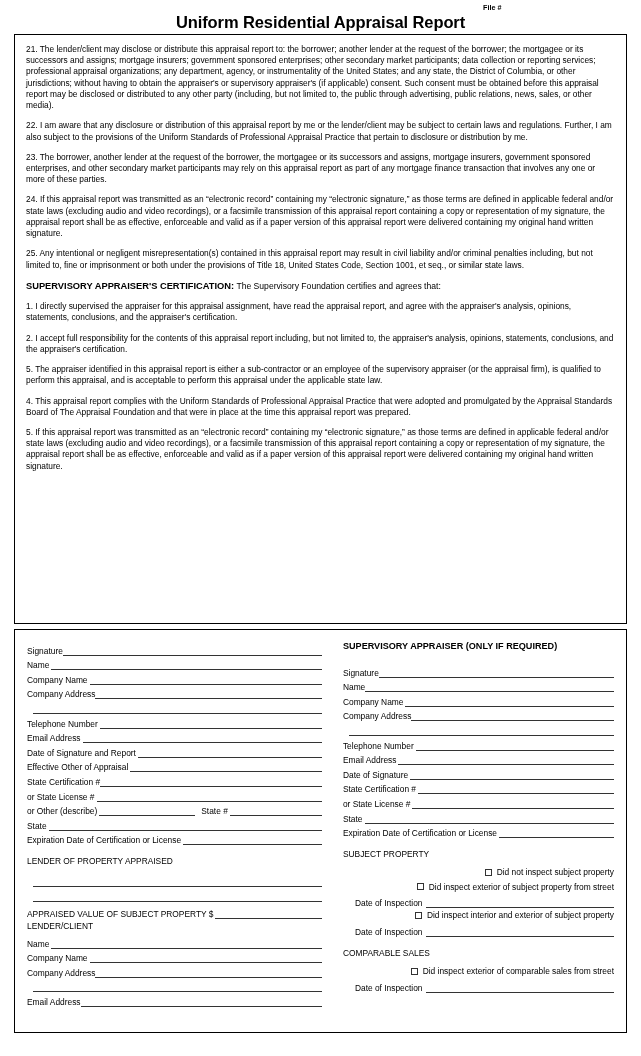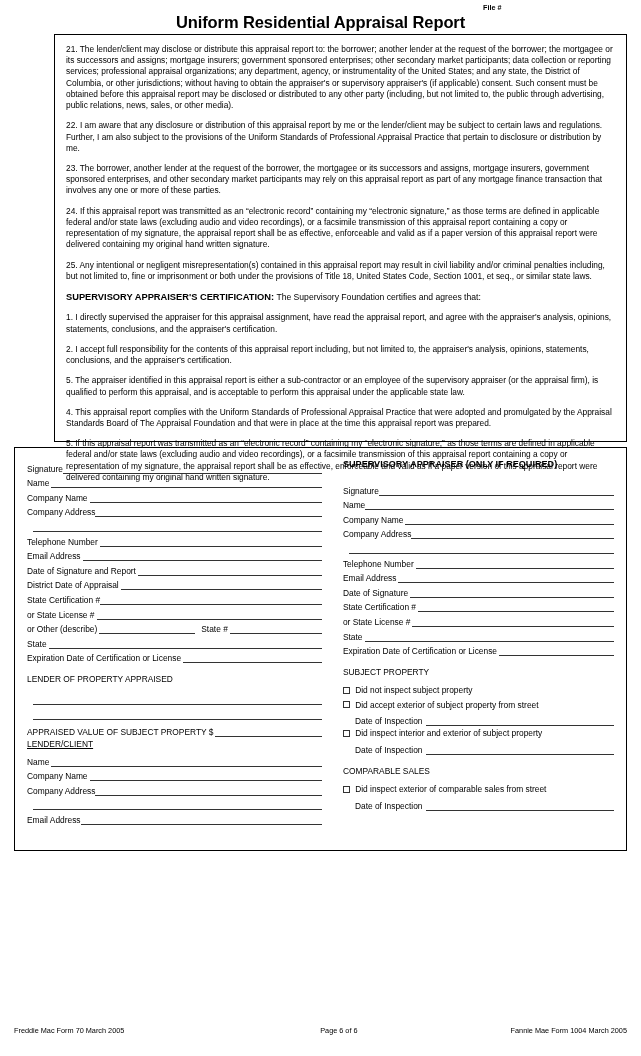--- a/index.html
+++ b/index.html
@@ -36,22 +36,21 @@
     font-weight: bold;
     position: absolute;
     left: 469px;
     bottom: 22px;
   }
 
   
   .cert-box {
     border: 1.4px solid #000;
     padding: 9px 11px 10px 11px;
-    height: 408px;
-    margin-left: 40px;
+    height: 590px;
   }
   .para {
     font-size: 8.35px;
     line-height: 1.345;
     text-align: left;
     margin: 0 0 9px 0;
   }
   .para:last-child { margin-bottom: 0; }
   .cert-head {
     font-size: 8.6px;
@@ -80,21 +79,21 @@
     font-size: 9.1px;
     font-weight: bold;
     margin-bottom: 12px;
     white-space: nowrap;
   }
   .sub-head {
     font-size: 8.4px;
     margin: 11px 0 6px 0;
     white-space: nowrap;
   }
-  .sub-head.tight { margin-top: 9px; text-decoration: underline; }
+  .sub-head.tight { margin-top: 9px; }
 
   
   .frow {
     display: flex;
     align-items: flex-end;
     font-size: 8.4px;
     height: 14.6px;
     white-space: nowrap;
   }
   .frow .lab { flex: 0 0 auto; }
@@ -121,20 +120,21 @@
   }
   .bare-rule.indent > span { margin-left: 6px; }
 
   
   .cbrow {
     display: flex;
     align-items: center;
     font-size: 8.4px;
     height: 14.4px;
     white-space: nowrap;
+    justify-content: flex-end;
   }
   .cbox {
     width: 7.2px; height: 7.2px;
     border: 0.9px solid #333;
     background: #fff;
     margin-right: 5px;
     flex: 0 0 auto;
   }
   .cbrow .ctext { flex: 0 0 auto; }
   .daterow {
@@ -219,21 +219,21 @@
       </div>
       <div class="frow">
         <span class="lab">Email Address</span>
         <span class="rule"></span>
       </div>
       <div class="frow">
         <span class="lab">Date of Signature and Report</span>
         <span class="rule"></span>
       </div>
       <div class="frow">
-        <span class="lab">District Date of Appraisal</span>
+        <span class="lab">Effective Other of Appraisal</span>
         <span class="rule"></span>
       </div>
       <div class="frow">
         <span class="lab">State Certification #</span>
         <span class="rule nogap"></span>
       </div>
       <div class="frow">
         <span class="lab">or State License #</span>
         <span class="rule"></span>
       </div>
@@ -342,21 +342,21 @@
       </div>
 
       <div class="sub-head">SUBJECT PROPERTY</div>
 
       <div class="cbrow">
         <span class="cbox"></span>
         <span class="ctext">Did not inspect subject property</span>
       </div>
       <div class="cbrow">
         <span class="cbox"></span>
-        <span class="ctext">Did accept exterior of subject property from street</span>
+        <span class="ctext">Did inspect exterior of subject property from street</span>
       </div>
       <div class="daterow">
         <span>Date of Inspection</span>
         <span class="rule"></span>
       </div>
       <div class="cbrow">
         <span class="cbox"></span>
         <span class="ctext">Did inspect interior and exterior of subject property</span>
       </div>
       <div class="daterow">
@@ -370,19 +370,14 @@
         <span class="cbox"></span>
         <span class="ctext">Did inspect exterior of comparable sales from street</span>
       </div>
       <div class="daterow">
         <span>Date of Inspection</span>
         <span class="rule"></span>
       </div>
     </div>
   </div>
 
-  <div class="footer">
-    <div class="f-left">Freddie Mac Form 70   March 2005</div>
-    <div class="f-mid">Page 6 of 6</div>
-    <div class="f-right">Fannie Mae Form 1004   March 2005</div>
-  </div>
 
 </div>
 
 </body></html>

